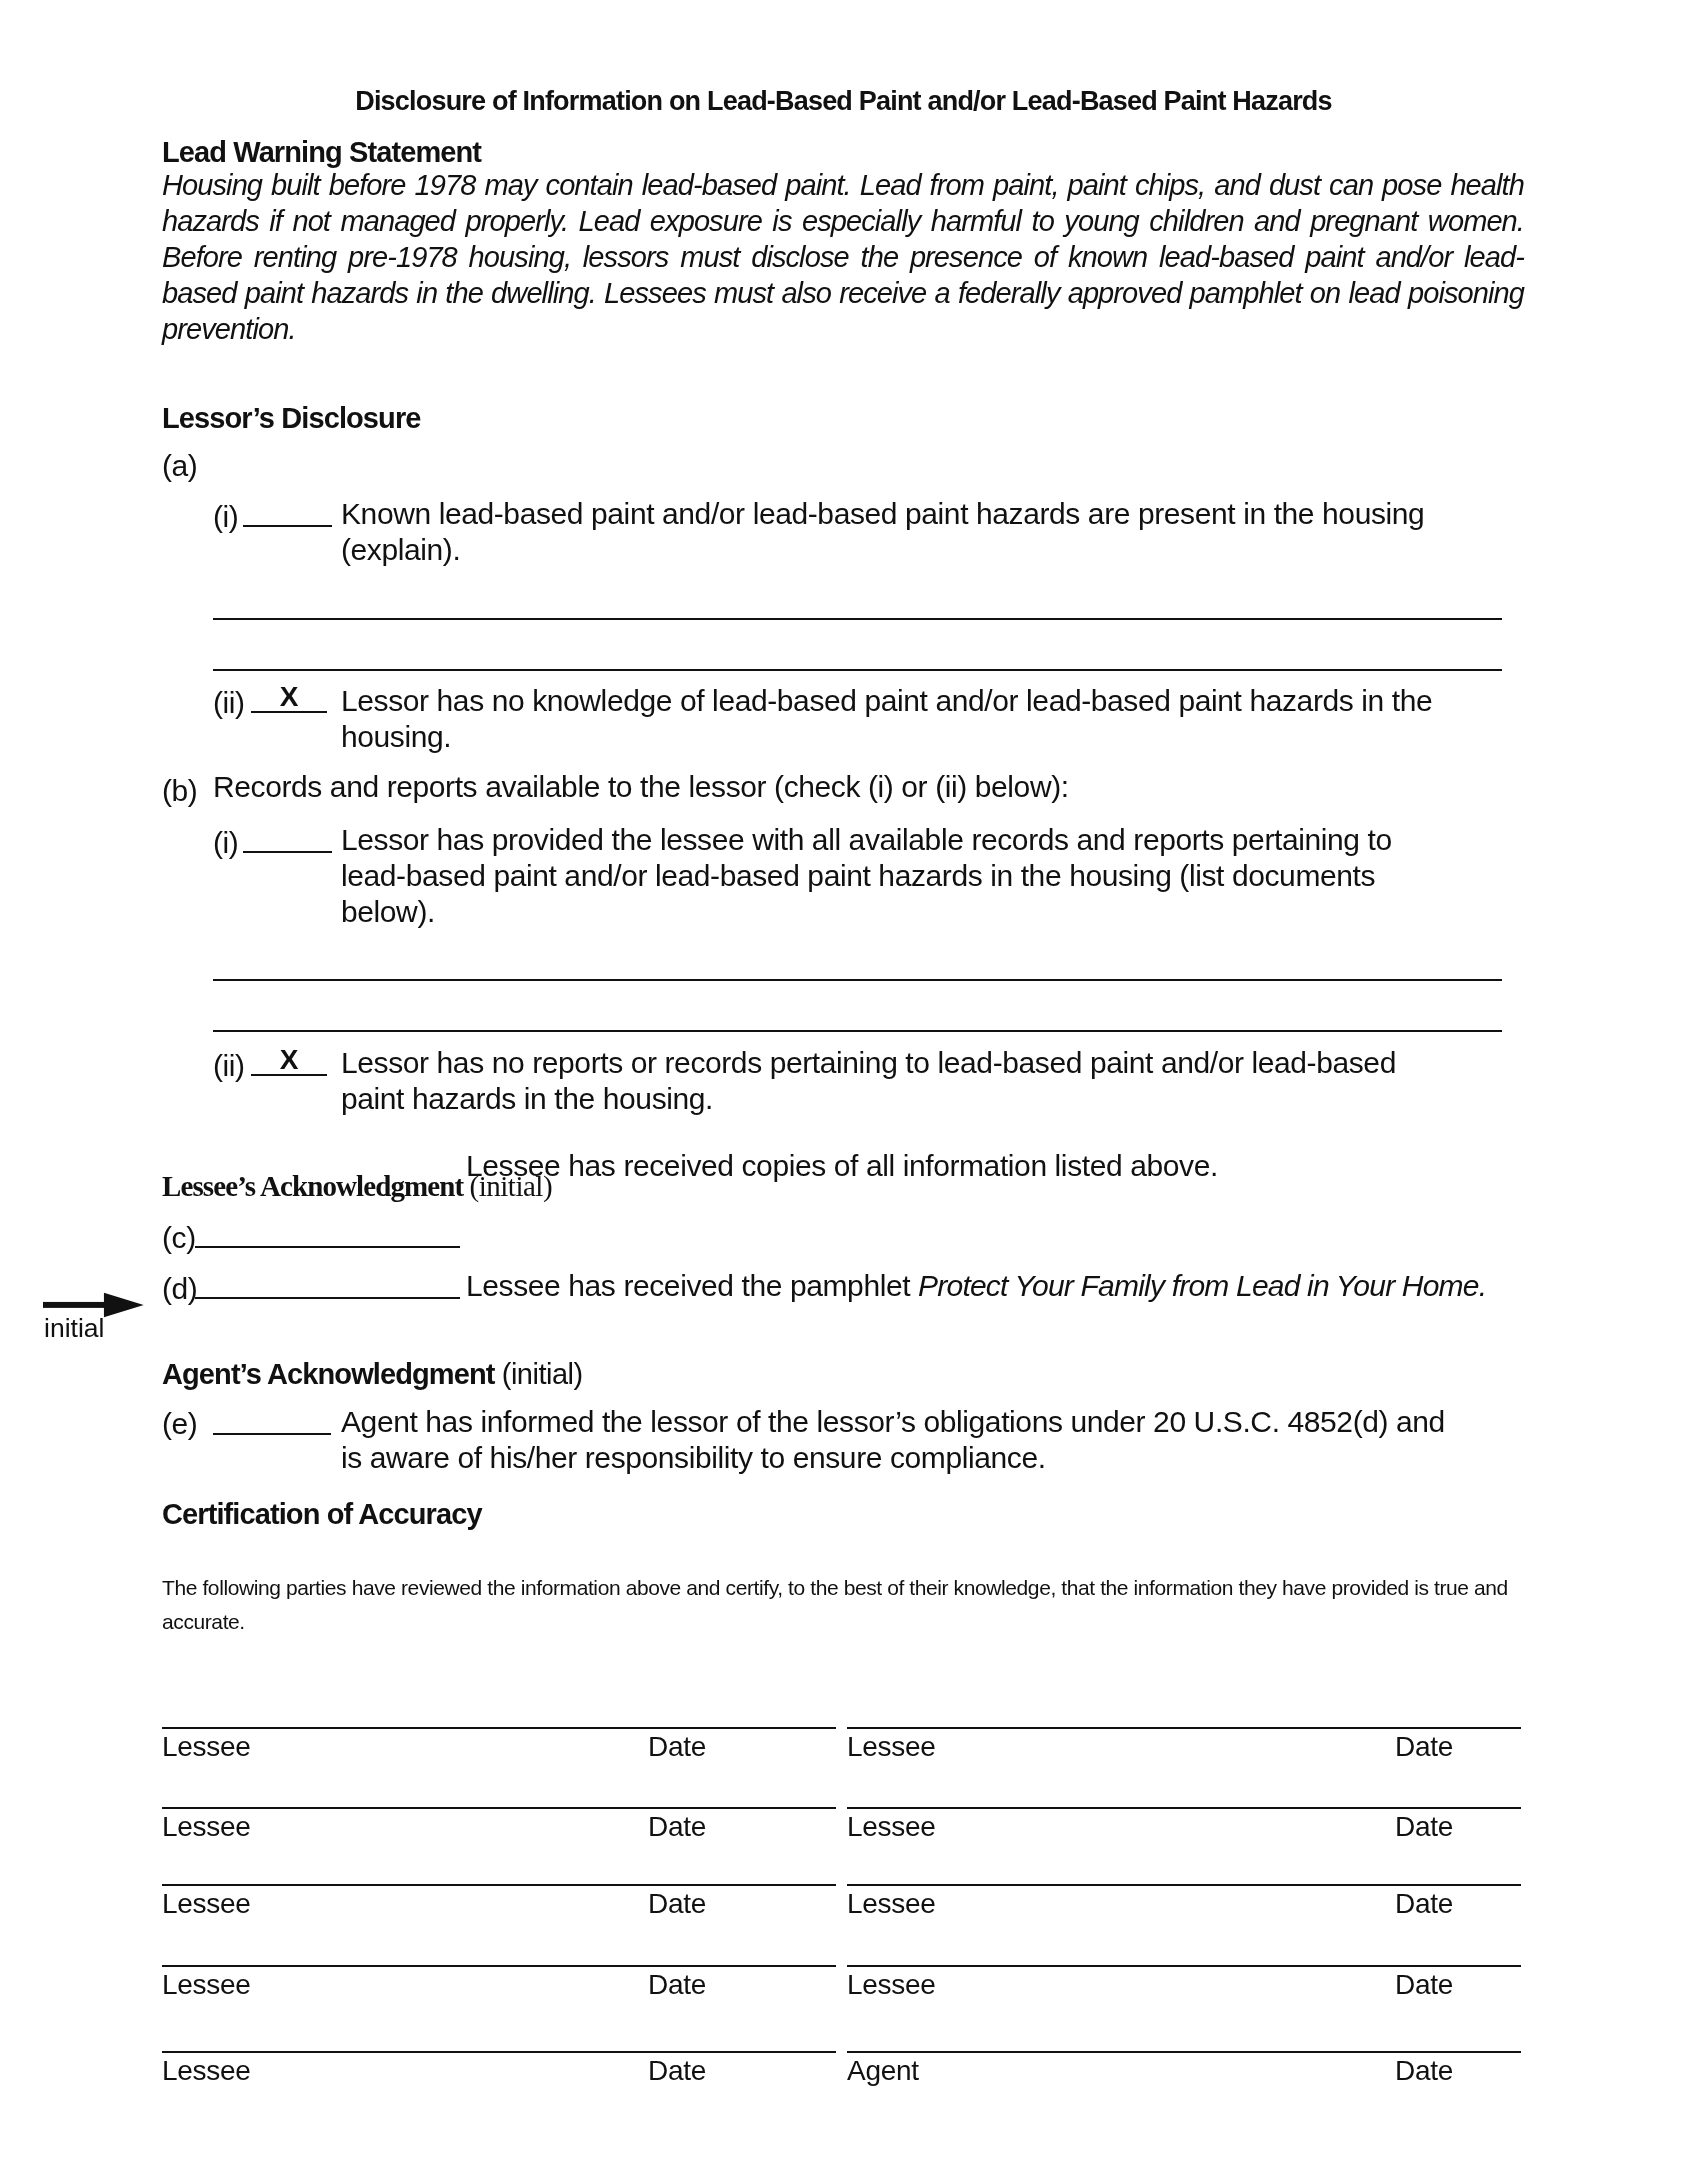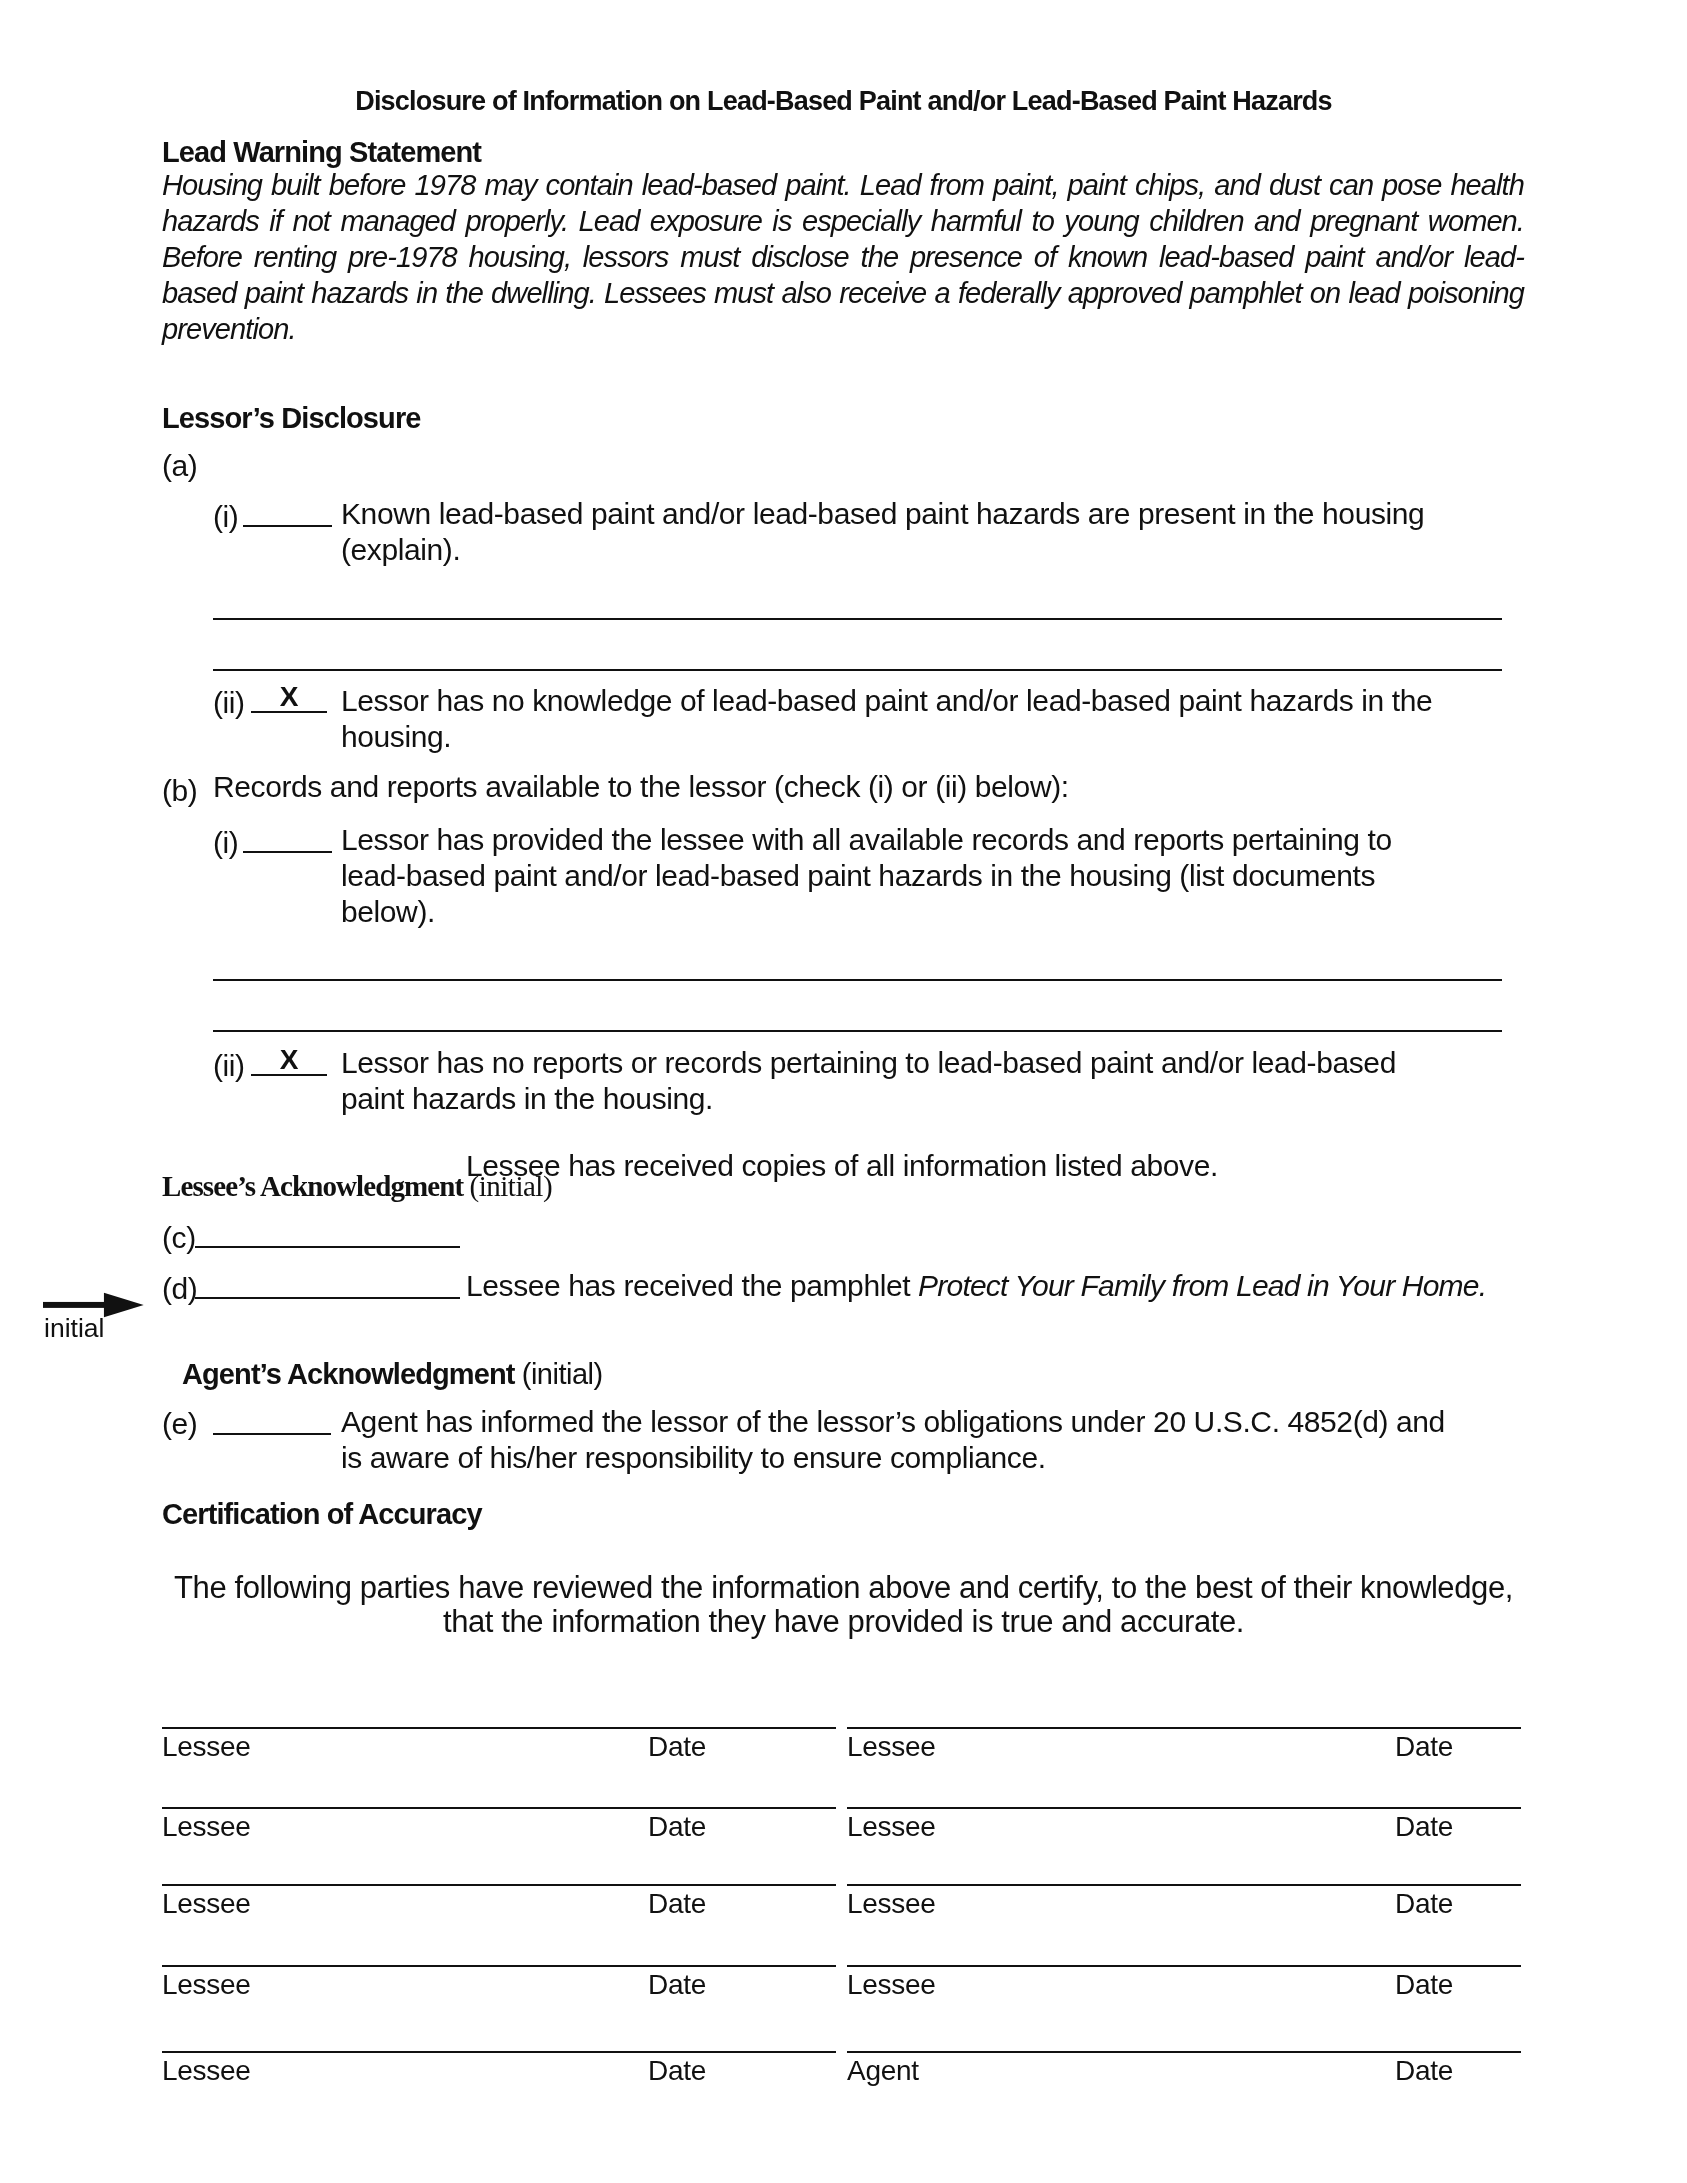--- a/index.html
+++ b/index.html
@@ -13,21 +13,21 @@
   .h .plain { font-weight: normal; letter-spacing: -0.5px; }
   .warn { left: 162px; width: 1362px; top: 167px; font-style: italic; font-size: 29px;
           line-height: 36px; text-align: justify; letter-spacing: -0.9px; }
   .body { font-size: 30px; letter-spacing: -0.4px; line-height: 36px; }
   .lbl { font-size: 30px; letter-spacing: -0.4px; }
   .blank { display: inline-block; border-bottom: 2.6px solid #111; height: 26.5px; vertical-align: baseline; position: relative; }
   .mark { position: absolute; left: 0; right: 0; bottom: 0px; text-align: center;
           font-family: "Liberation Sans", sans-serif; font-weight: bold; font-size: 28px; line-height: 28px; }
   .fill-line { position: absolute; left: 213px; width: 1289px; border-top: 2.6px solid #111; height: 0; }
   .item-text { position: absolute; left: 341px; width: 1191px; }
-  .cert { left: 162px; width: 1363px; top: 1571px; font-size: 31px; line-height: 34px; letter-spacing: -0.4px; text-align: center; }
+  .cert { left: 162px; width: 1363px; top: 1571px; font-size: 21px; line-height: 34px; letter-spacing: -0.4px; }
   .sig-line { position: absolute; border-top: 2.6px solid #111; height: 0; }
   .sig-lbl { position: absolute; font-size: 28px; letter-spacing: -0.3px; }
   .arrow { position: absolute; left: 43px; top: 1292px; }
   .initial-note { position: absolute; left: 44px; top: 1313px; font-size: 26.5px;
                   font-family: "Liberation Sans", sans-serif; }
   em.book { font-style: italic; letter-spacing: -0.8px; }
 </style>
 </head>
 <body>
 
@@ -105,21 +105,21 @@
 
   <div class="abs lbl" style="left:162px; top:1272px;">(d)</div>
   <div class="abs" style="left:195px; top:1270px; width:265px;">
     <span class="blank" style="width:265px;"><span class="mark"></span></span>
   </div>
   <div class="abs body" style="left:466px; top:1268px; white-space:nowrap;">
     <span>Lessee has received the pamphlet</span>
     <em class="book">Protect Your Family from Lead in Your Home.</em>
   </div>
 
-  <div class="abs h" style="top:1358px;margin-left:20px;">
+  <div class="abs h" style="top:1358px;">
     <span>Agent’s Acknowledgment</span>
     <span class="plain">(initial)</span>
   </div>
   <div class="abs lbl" style="left:162px; top:1407px;">(e)</div>
   <div class="abs" style="left:213px; top:1406px; width:118px;">
     <span class="blank" style="width:118px;"><span class="mark"></span></span>
   </div>
   <div class="item-text body" style="top:1404px;">
     <div>Agent has informed the lessor of the lessor’s obligations under 20 U.S.C. 4852(d) and</div>
     <div>is aware of his/her responsibility to ensure compliance.</div>

